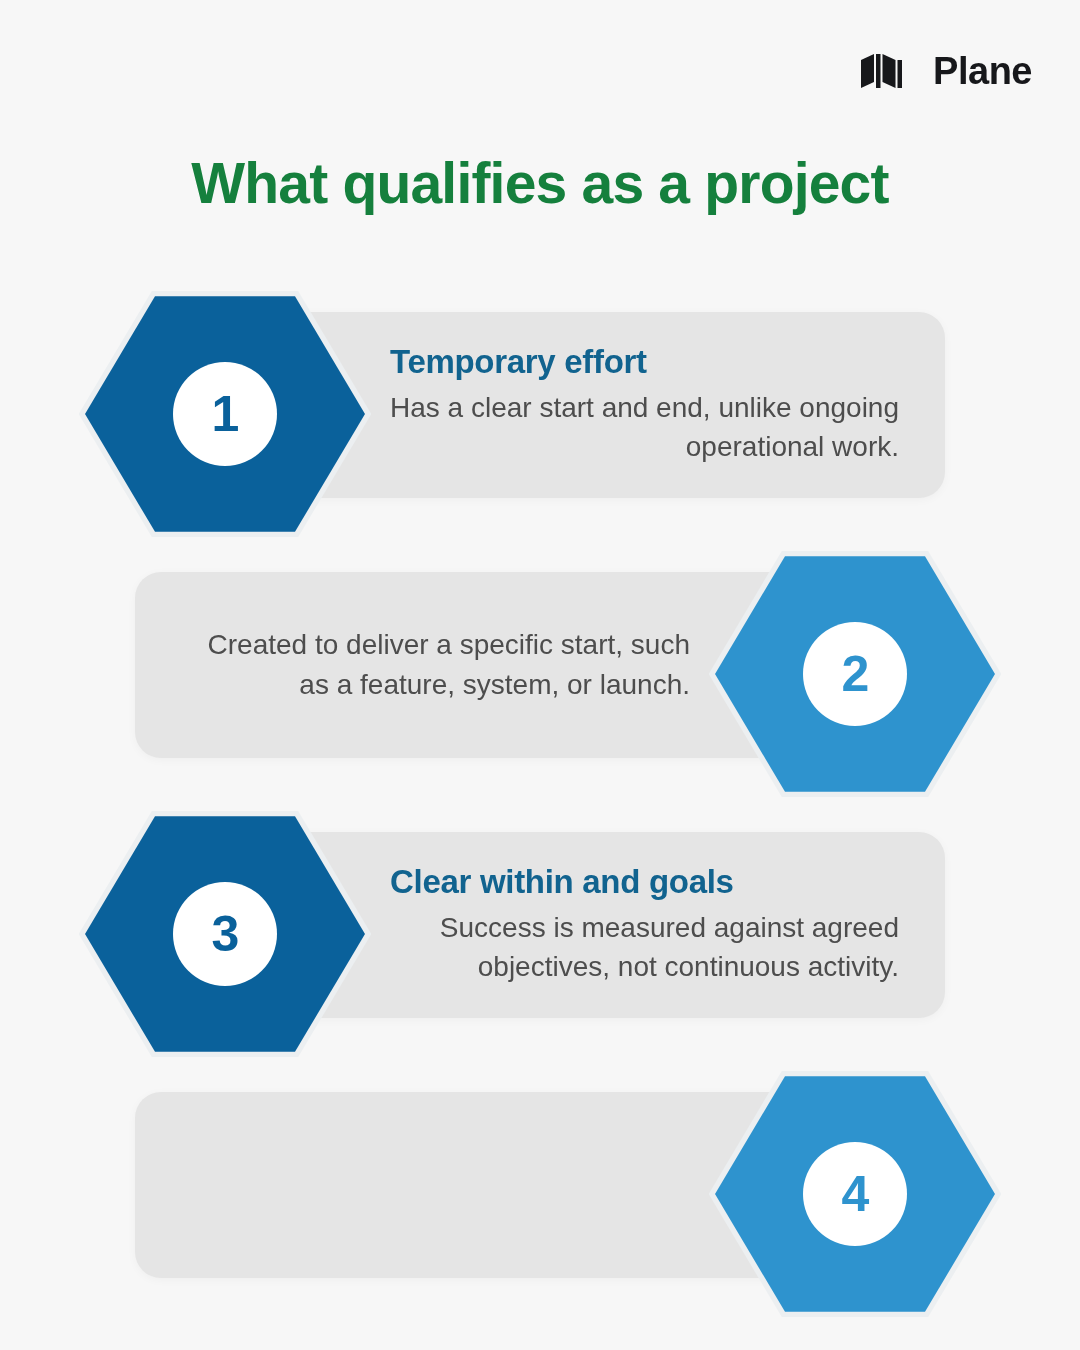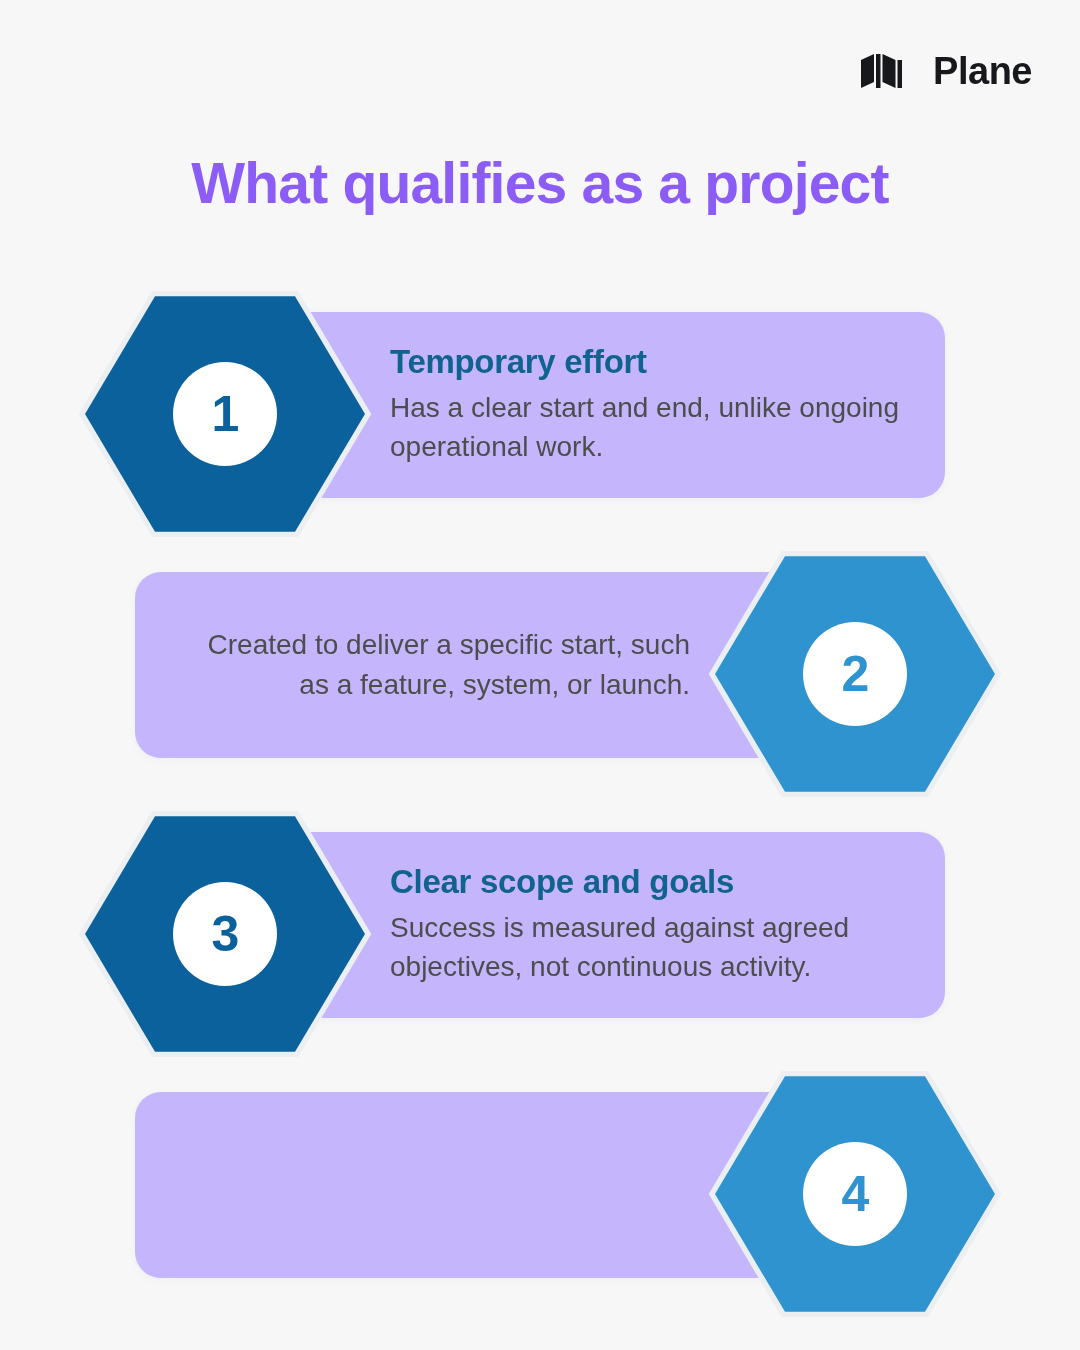--- a/index.html
+++ b/index.html
@@ -36,21 +36,21 @@
 
   
   .page-title {
     position: absolute;
     top: 152px;
     left: 0;
     width: 1080px;
     text-align: center;
     font-size: 57px;
     font-weight: 700;
-    color: #8b5cf6;
+    color: #15803d;
     letter-spacing: -0.8px;
     line-height: 1.1;
   }
 
   
   .rows {
     position: absolute;
     top: 290px;
     left: 0;
     width: 1080px;
@@ -60,21 +60,21 @@
     position: relative;
     height: 248px;
     margin-bottom: 12px;
   }
 
   
   .card {
     position: absolute;
     top: 22px;
     height: 186px;
-    background: #c4b5fd;
+    background: #e5e5e5;
     border-radius: 26px;
     box-shadow: 0 2px 10px rgba(0,0,0,0.035);
     display: flex;
     flex-direction: column;
     justify-content: center;
   }
   .row-left .card  { left: 240px;  width: 705px; padding: 0 46px 0 150px; text-align: left; }
   .row-right .card { left: 135px;  width: 705px; padding: 0 150px 0 46px; text-align: right; }
 
   .card-title {
@@ -83,20 +83,21 @@
     color: #11638f;
     letter-spacing: -0.3px;
     margin-bottom: 7px;
     line-height: 1.15;
   }
   .card-desc {
     font-size: 28px;
     color: #4d4d4d;
     line-height: 1.42;
     font-weight: 400;
+    text-align: right;
   }
 
   
   .hex-wrap {
     position: absolute;
     top: 0;
     width: 280px;
     height: 248px;
   }
   .row-left  .hex-wrap { left: 85px; }
@@ -170,21 +171,21 @@
       <div class="hex-outline"></div>
       <div class="hex-fill"></div>
       <div class="hex-circle">
         <span class="hex-num">2</span>
       </div>
     </div>
   </div>
 
   <div class="row row-left">
     <div class="card">
-      <div class="card-title">Clear scope and goals</div>
+      <div class="card-title">Clear within and goals</div>
       <div class="card-desc">Success is measured against agreed objectives, not continuous activity.</div>
     </div>
     <div class="hex-wrap" style="--hex:#0A619B">
       <div class="hex-outline"></div>
       <div class="hex-fill"></div>
       <div class="hex-circle">
         <span class="hex-num">3</span>
       </div>
     </div>
   </div>

